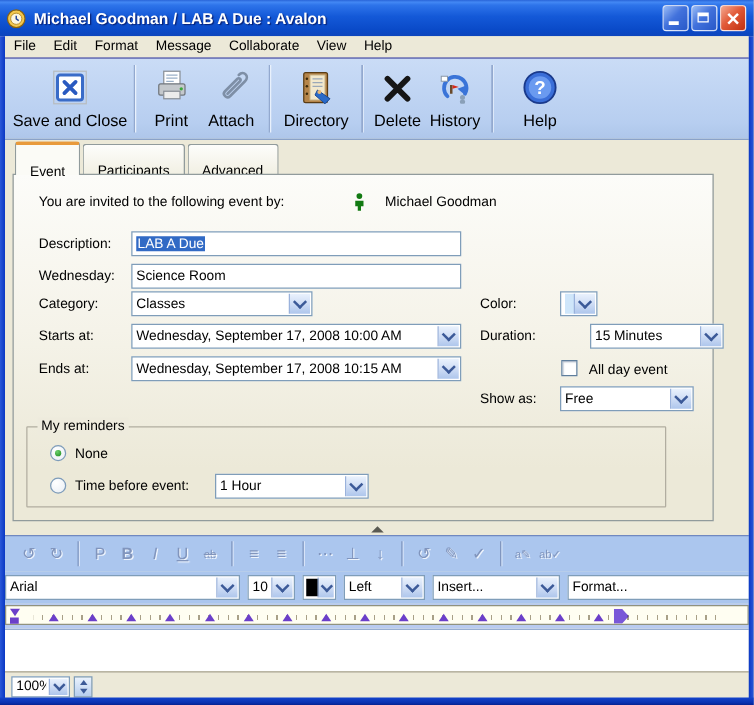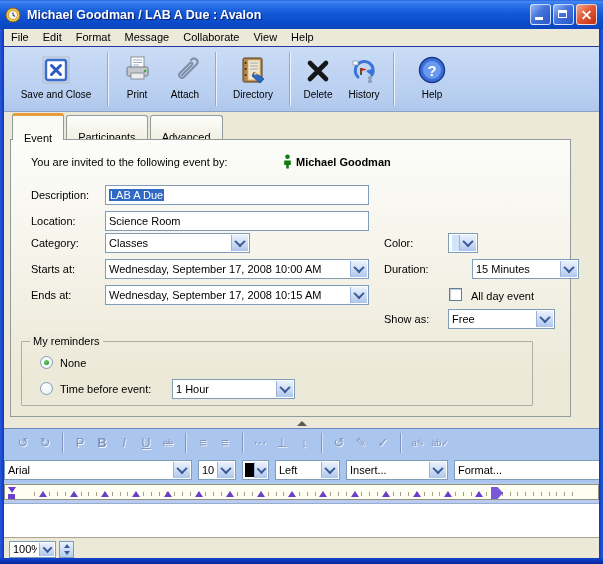--- a/index.html
+++ b/index.html
@@ -23,21 +23,21 @@
   .side{top:29px;bottom:0;width:4px;background:linear-gradient(90deg,#2a58d8,#0a38c4);}
   #border-left{left:0;} #border-right{right:0;background:linear-gradient(90deg,#0a38c4,#2a58d8);}
   #border-bottom{left:0;right:0;bottom:0;height:6px;background:linear-gradient(180deg,#1444cc,#0a30b0 70%,#062290);}
   
   #menubar{left:4px;right:4px;top:29px;height:18px;background:#ece9d8;display:flex;align-items:center;border-bottom:1px solid #2a34a0;box-sizing:border-box;}
   .menu-item{padding:0 7px;line-height:17px;}
   
   #toolbar{left:4px;right:4px;top:47px;height:65px;background:linear-gradient(180deg,#cadcf6,#b7cef0 80%,#aec6ea);border-bottom:1px solid #8aa2c8;box-sizing:border-box;display:flex;align-items:flex-start;padding:5px 0 0 6px;}
   .tb-btn{display:flex;flex-direction:column;align-items:center;justify-content:flex-start;height:52px;}
   .tb-btn .ic{height:36px;display:flex;align-items:center;justify-content:center;}
-  .tb-btn .lb{font-size:10px;white-space:nowrap;margin-top:1px;}
+  .tb-btn .lb{font-size:13px;white-space:nowrap;margin-top:1px;}
   .tb-sep{width:2px;height:54px;margin:0 5px;background:linear-gradient(90deg,#93a9cf 50%,#e9f1fc 50%);}
   
   #bodyarea{left:4px;right:4px;top:112px;height:305px;background:#ece9d8;}
   #tabs{position:absolute;left:8px;top:6px;height:22px;display:flex;align-items:flex-end;}
   .tab{box-sizing:border-box;border:1px solid #919b9c;border-bottom:none;border-radius:3px 3px 0 0;padding:12px 11px;background:linear-gradient(180deg,#fdfdfb,#f1efe2);height:19px;line-height:18px;margin-right:2px;position:relative;z-index:1;}
   .tab.active{height:22px;line-height:21px;background:#fbfbf6;border-top:3px solid #e89a3c;z-index:3;}
   #panel{position:absolute;left:6px;top:27px;width:561px;height:278px;box-sizing:border-box;border:1px solid #919b9c;background:linear-gradient(180deg,#fcfcf9 0%,#f5f3e9 45%,#ece9d8 85%);z-index:2;}
   .flabel{position:absolute;height:20px;line-height:20px;}
   .txt{position:absolute;box-sizing:border-box;height:20px;border:1px solid #7f9db9;background:#fff;padding:1px 3px;line-height:16px;}
   .sel-text{background:#316ac5;color:#fff;padding:0 1px;}
@@ -209,26 +209,26 @@
       <div class="tab">Participants</div>
       <div class="tab">Advanced</div>
     </div>
     <div id="panel">
 
       <span class="flabel" style="left:20px;top:12px">You are invited to the following event by:</span>
       <svg class="abs" style="left:272px;top:14px" width="9" height="15" viewBox="0 0 9 15">
         <circle cx="4.5" cy="2.8" r="2.3" fill="#127a12"></circle>
         <path d="M1.2 6.5 h6.6 v4.5 h-2 v3.5 h-2.6 v-3.5 h-2 z" fill="#127a12"></path>
       </svg>
-      <span class="flabel" style="left:285px;top:12px;font-weight:bold">Michael Goodman</span>
+      <span class="flabel" style="left:297px;top:12px;font-weight:normal">Michael Goodman</span>
 
       <span class="flabel" style="left:20px;top:45px">Description:</span>
       <div class="txt" style="left:94px;top:45px;width:264px"><span class="sel-text">LAB A Due</span></div>
 
-      <span class="flabel" style="left:20px;top:71px">Location:</span>
+      <span class="flabel" style="left:20px;top:71px">Wednesday:</span>
       <div class="txt" style="left:94px;top:71px;width:264px"><span>Science Room</span></div>
 
       <span class="flabel" style="left:20px;top:93px">Category:</span>
       <div class="dd" style="left:94px;top:93px;width:145px">
         <span class="val">Classes</span>
         <span class="btn">
             <span class="chev"></span>
           </span>
       </div>
       <span class="flabel" style="left:373px;top:93px">Color:</span>

